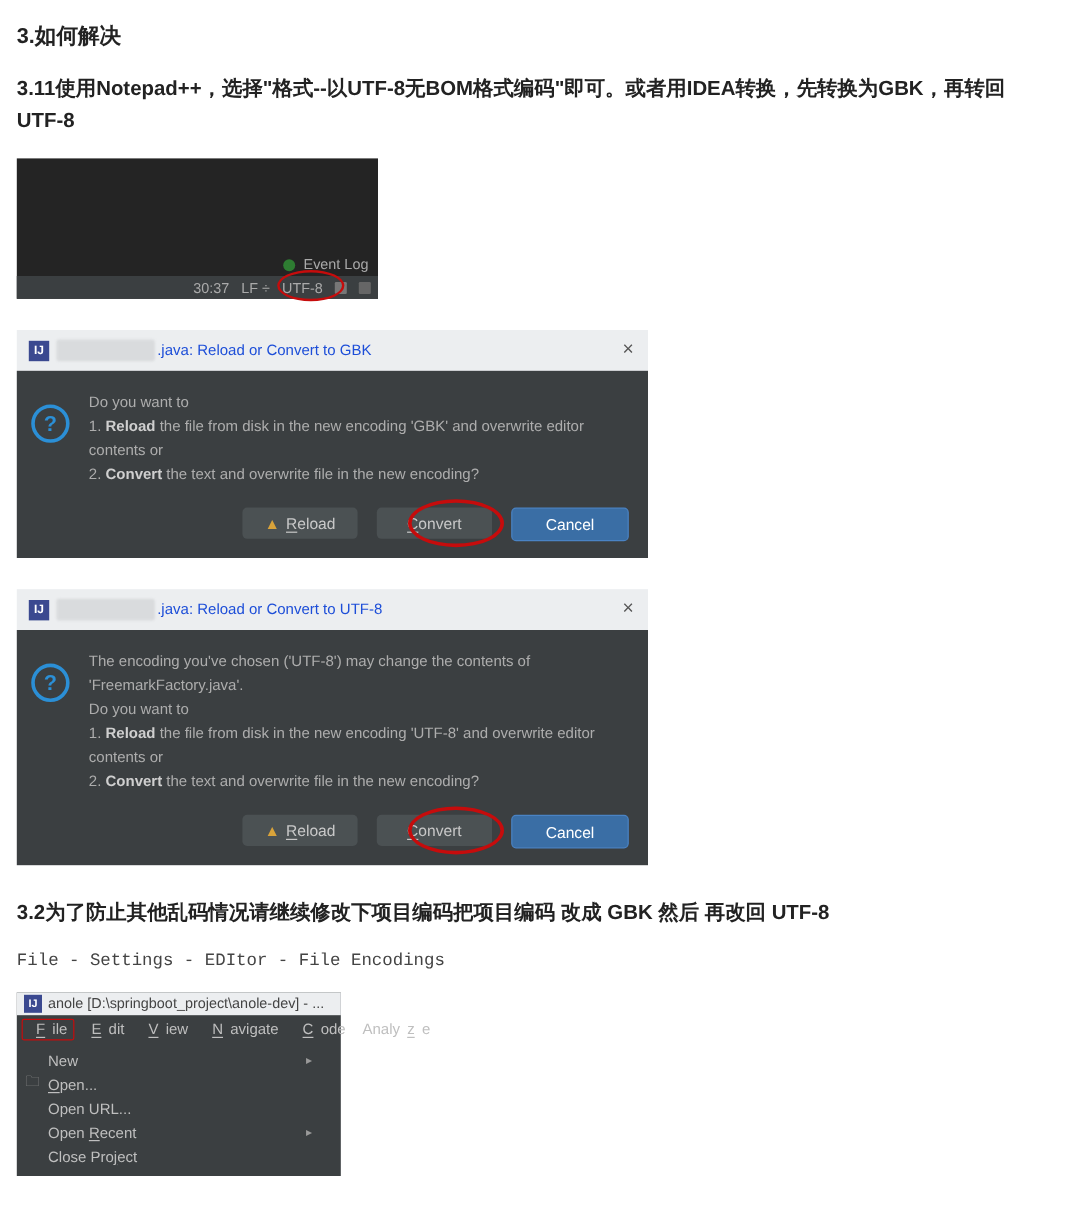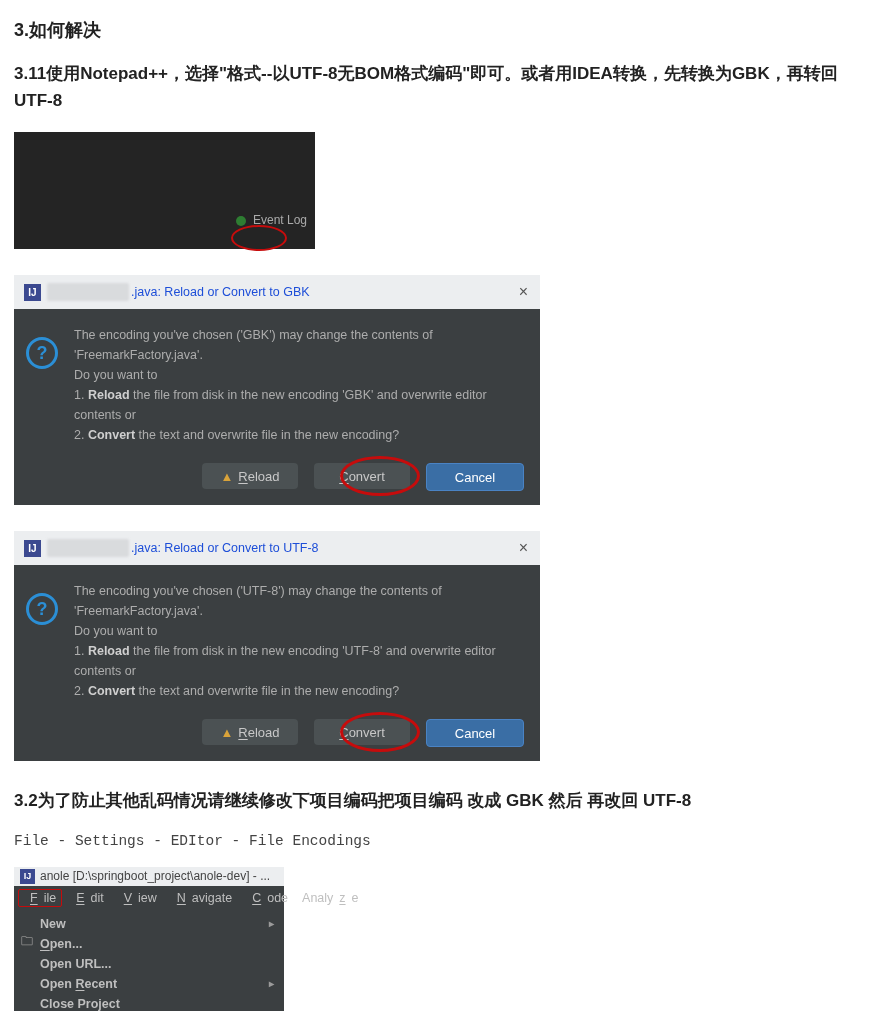--- a/index.html
+++ b/index.html
@@ -185,23 +185,22 @@
     border: 1.5px solid #c60c0c;
     padding: 1px 5px;
   }
   .shot4 .m-u { text-decoration: underline; text-underline-offset: 2px; }
   .shot4 .menu {
     padding: 4px 0 6px 0;
   }
   .shot4 .mi {
     display:flex; align-items:center;
     height: 20px;
-    padding: 0 10px 0 26px;
-    position: relative;
-    font-weight: bold;
+    padding: 0 24px 0 26px;
+    position: relative;
   }
   .shot4 .mi .ic {
     position:absolute; left:6px; top:2px;
     width:14px; height:14px;
     display:inline-flex; align-items:center; justify-content:center;
     color:#8c8c8c; font-size:12px;
   }
   .shot4 .mi .tri {
     margin-left:auto; color:#9a9a9a;
     font-size:10px;
@@ -210,35 +209,41 @@
 </head>
 <body>
 
 <h3>3.如何解决</h3>
 <h4>3.11使用Notepad++，选择"格式--以UTF-8无BOM格式编码"即可。或者用IDEA转换，先转换为GBK，再转回UTF-8</h4>
 
 <div class="shot1">
   <div class="event">
     <span class="dot"></span>
     <span>Event Log</span>
+  </div>
+  <div class="statusbar">
+    <span>30:37</span>
+    <span>LF ÷</span>
+    <span>UTF-8</span>
+    <span class="lock"></span>
+    <span class="lock" style="background:#666"></span>
   </div>
   <div class="ring"></div>
 </div>
 
 <div class="dialog">
   <div class="dlg-title">
     <span class="ij">IJ</span>
     <span class="blur"></span>
     <span class="t">.java: Reload or Convert to GBK</span>
     <span class="x">×</span>
   </div>
   <div class="dlg-body">
     <div class="q">?</div>
     <div class="msg">
-      <div>The encoding you've chosen ('GBK') may change the contents of 'FreemarkFactory.java'.</div>
       <div>Do you want to</div>
       <div><span>1. </span><b>Reload</b><span> the file from disk in the new encoding 'GBK' and overwrite editor contents or</span></div>
       <div><span>2. </span><b>Convert</b><span> the text and overwrite file in the new encoding?</span></div>
     </div>
     <div class="dlg-btns">
       <div class="dlg-btn gray">
         <span class="warn">▲</span>
         <span><span class="u">R</span><span>eload</span></span>
       </div>
       <div class="dlg-btn gray" style="position:relative">

